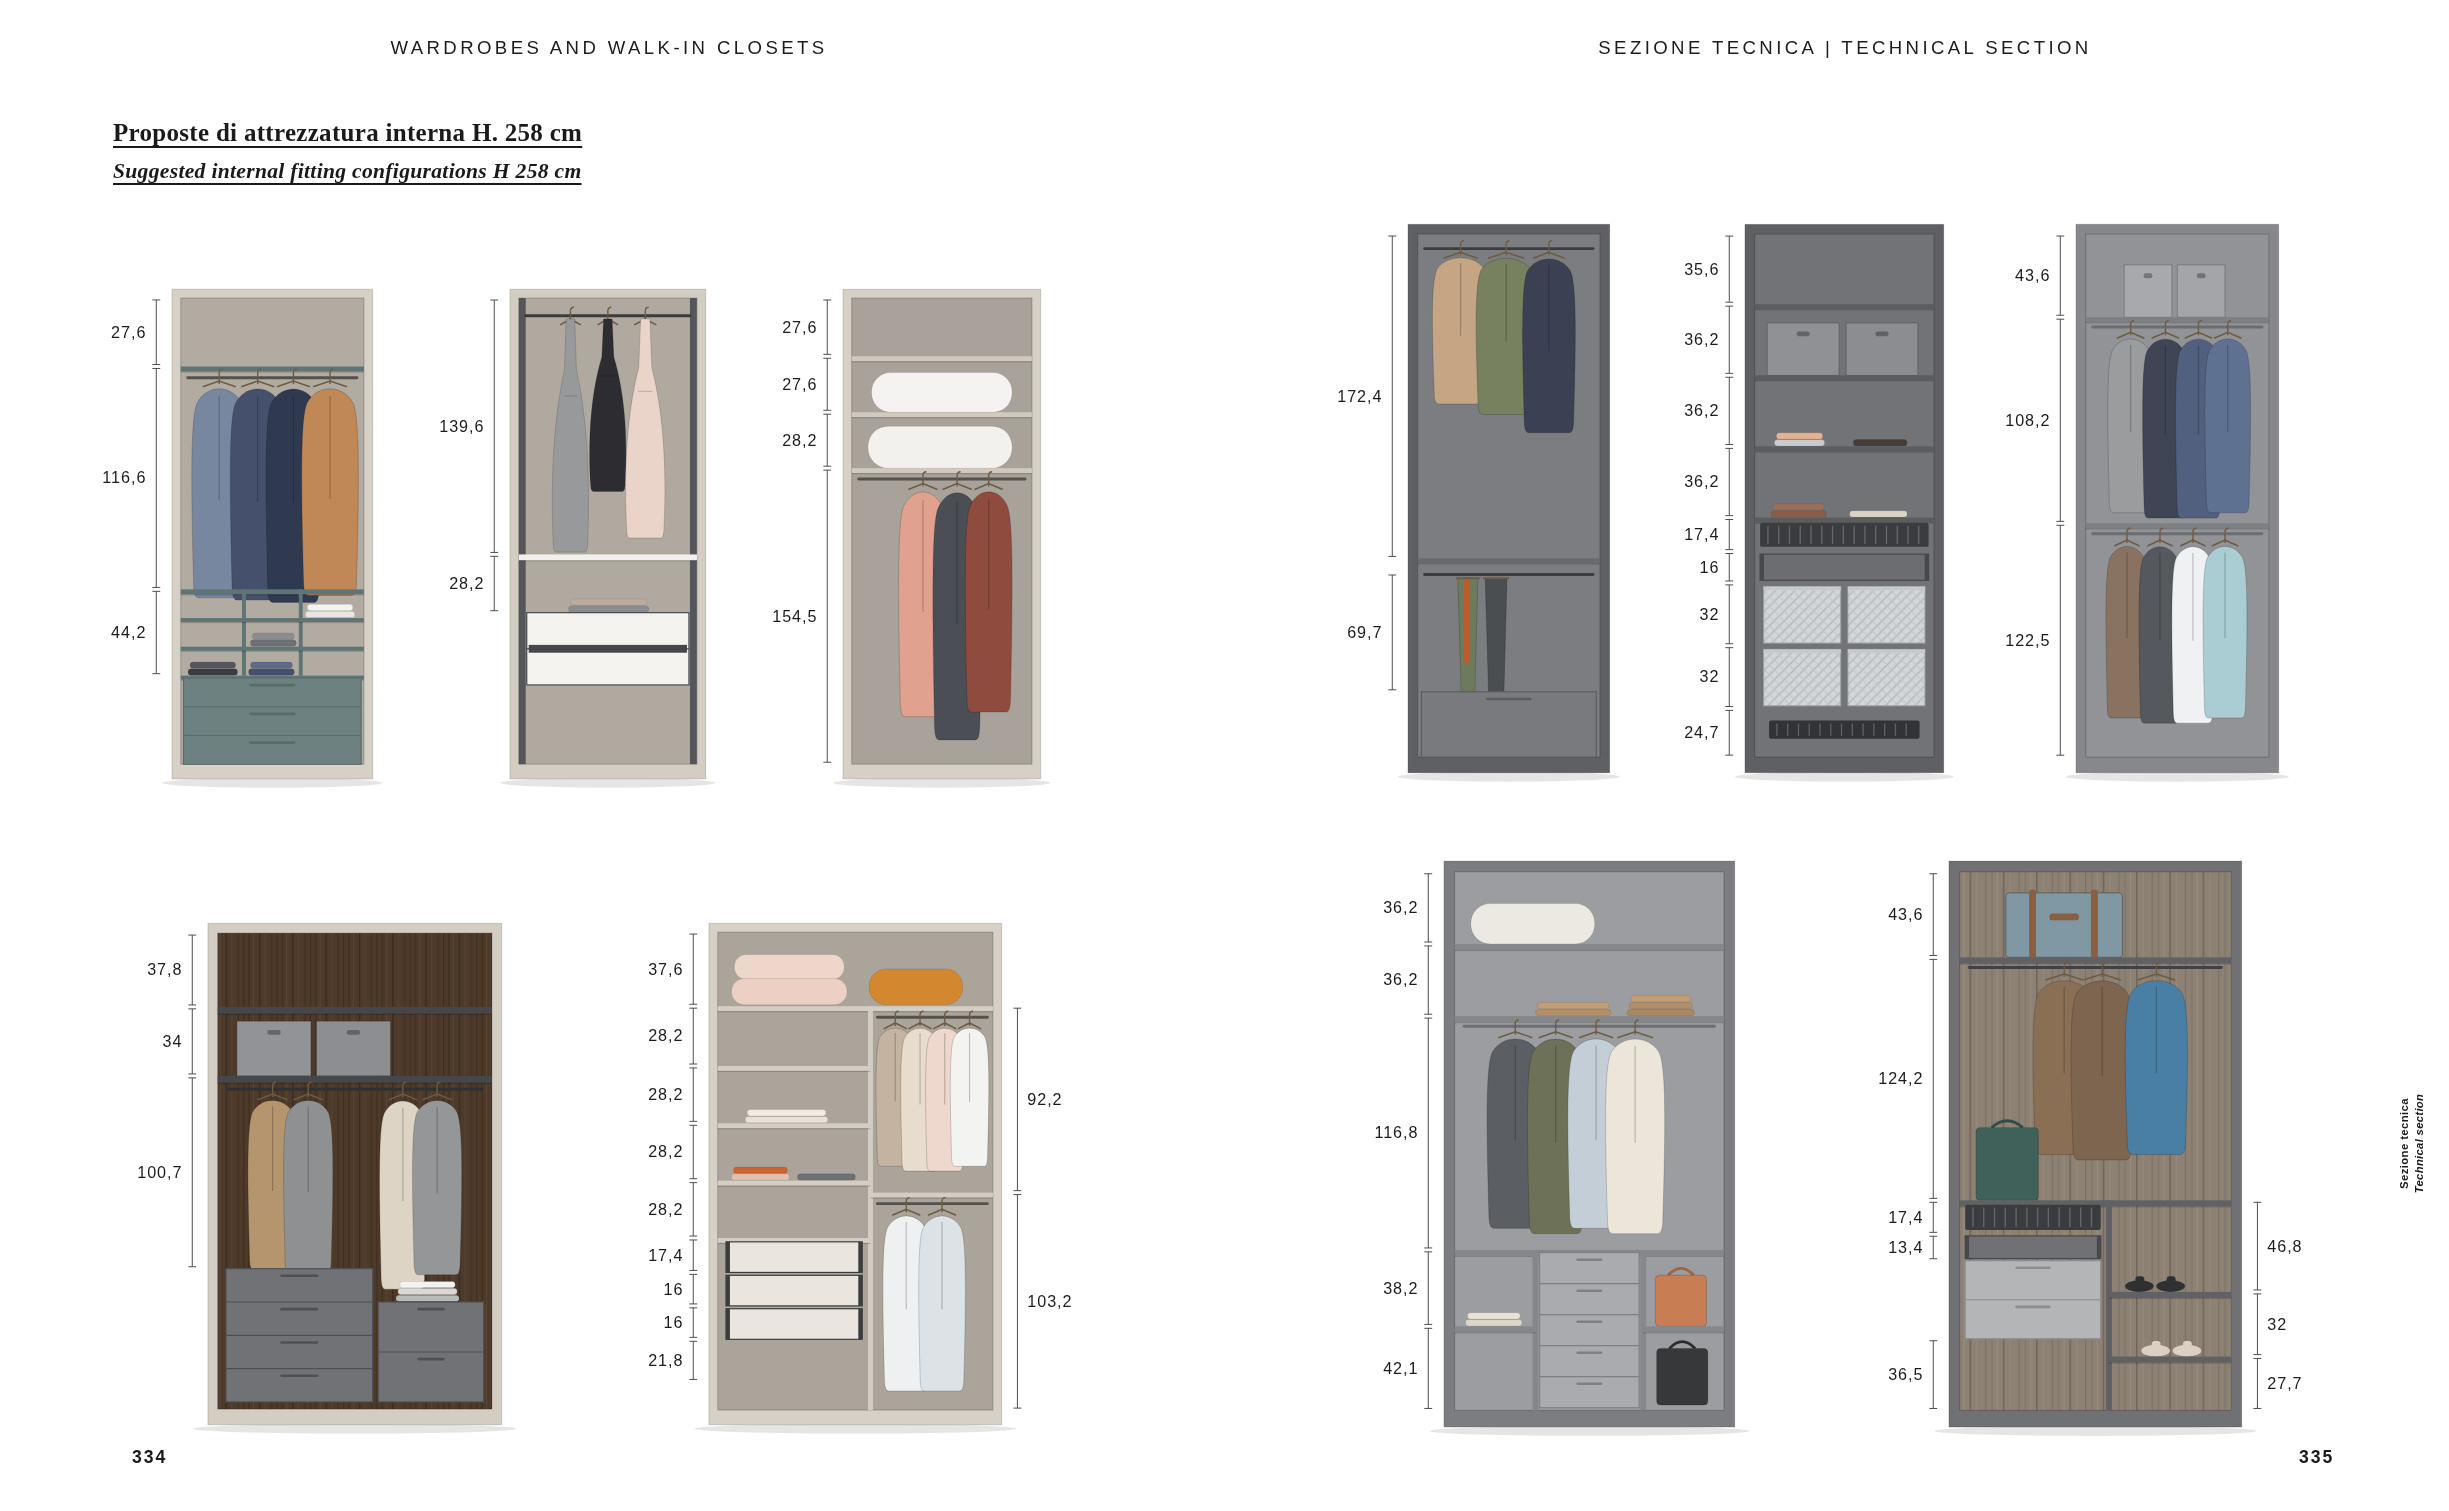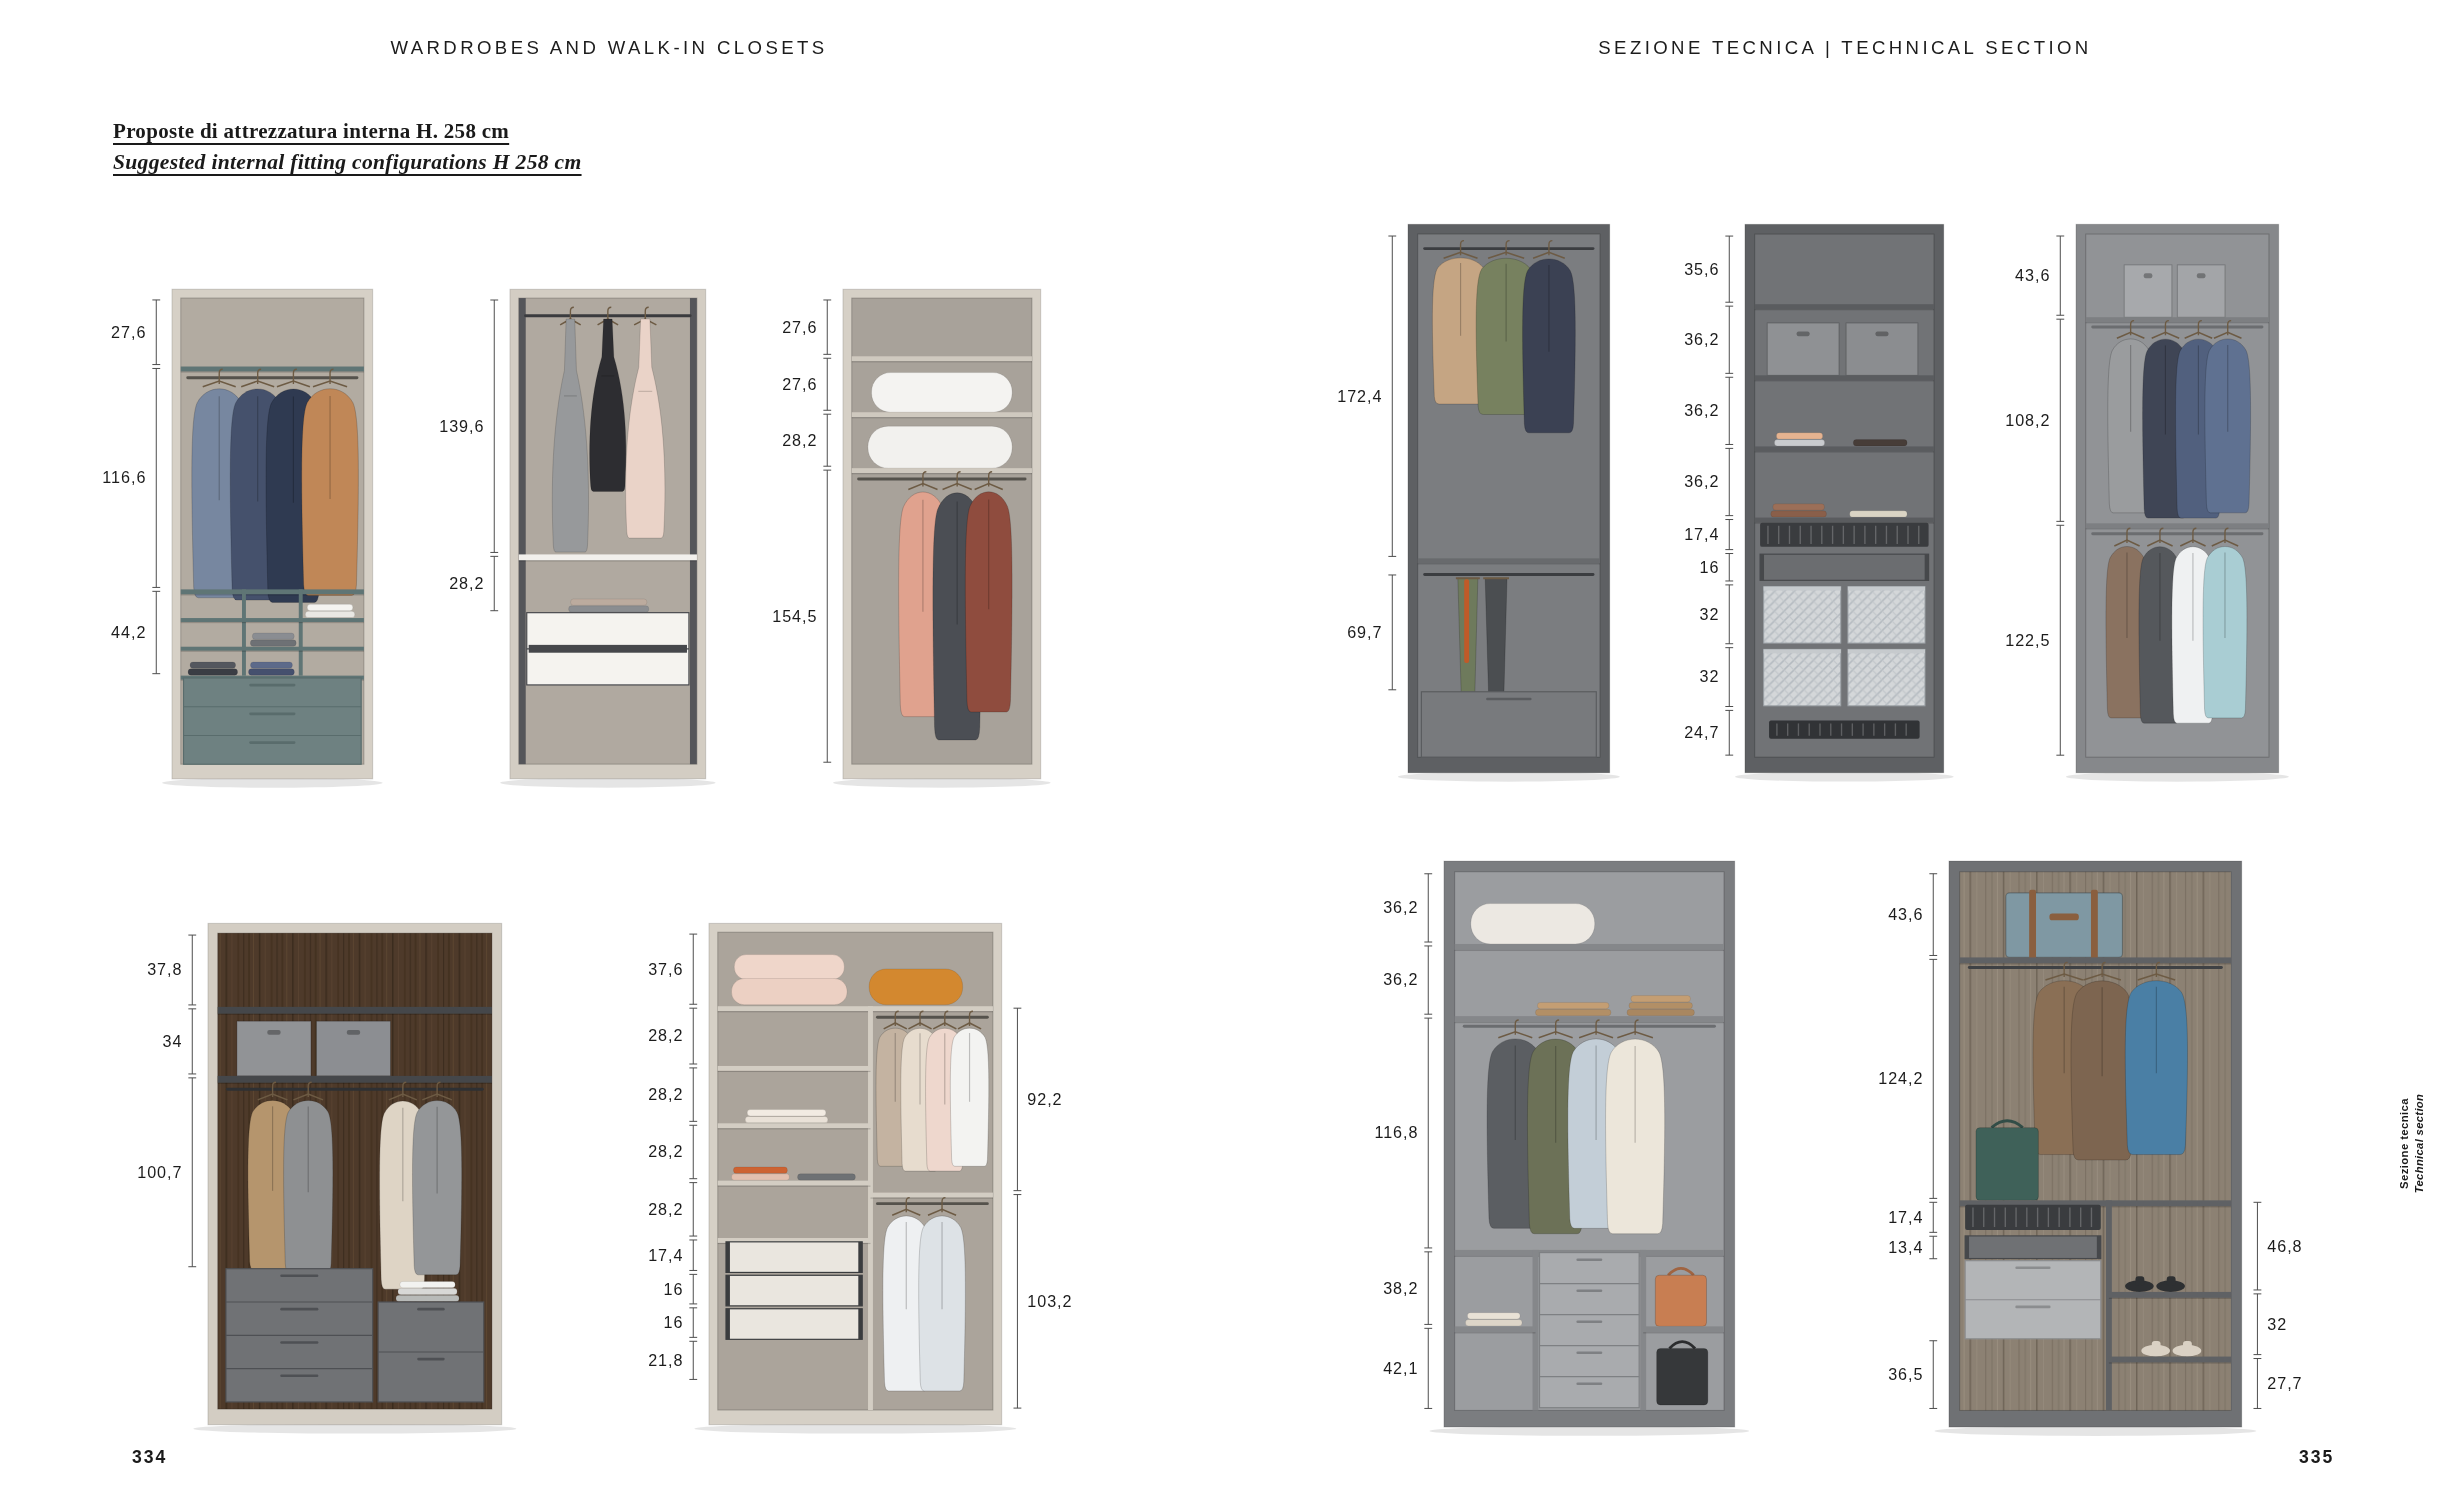--- a/index.html
+++ b/index.html
@@ -6,23 +6,23 @@
   body{width:2449px;height:1511px;background:#ffffff;position:relative;overflow:hidden;
        font-family:"Liberation Sans",sans-serif;color:#1a1a1a;}
   .page{position:absolute;inset:0;}
   .hdr{position:absolute;top:37px;width:686px;text-align:center;
        font-size:18.6px;letter-spacing:3.4px;color:#1c1c1c;}
   #hdr-left{left:266px;}
   #hdr-right{left:1502px;}
   .titleblock{position:absolute;top:119px;font-family:"Liberation Serif",serif;}
   #title-left{left:113px;}
   #title-right{left:1350px;}
-  .t-it{font-size:21px;font-weight:bold;text-decoration:underline;
+  .t-it{font-size:25px;font-weight:bold;text-decoration:underline;
         text-decoration-thickness:1.5px;text-underline-offset:4.9px;letter-spacing:0.3px;}
-  .t-en{font-size:21.6px;font-weight:bold;font-style:italic;margin-top:6px;
+  .t-en{font-size:21.6px;font-weight:bold;font-style:italic;margin-top:12px;
         text-decoration:underline;text-decoration-thickness:1.5px;text-underline-offset:4.9px;letter-spacing:0.3px;}
   .pagenum{position:absolute;top:1447px;font-size:17.6px;font-weight:bold;letter-spacing:2px;}
   #pn-left{left:132px;}
   #pn-right{left:2299px;}
   #side-label{position:absolute;left:2397px;top:1223px;width:159px;
       transform:rotate(-90deg);transform-origin:0 0;text-align:center;line-height:14.7px;}
   .sl-it{font-size:11.3px;font-weight:bold;letter-spacing:0.4px;}
   .sl-en{font-size:11.3px;font-style:italic;font-weight:bold;letter-spacing:0.3px;}
   #wardrobes-layer{position:absolute;inset:0;}
   text.dim{font-family:"Liberation Sans",sans-serif;font-size:16.5px;fill:#1c1c1c;letter-spacing:1px;}

